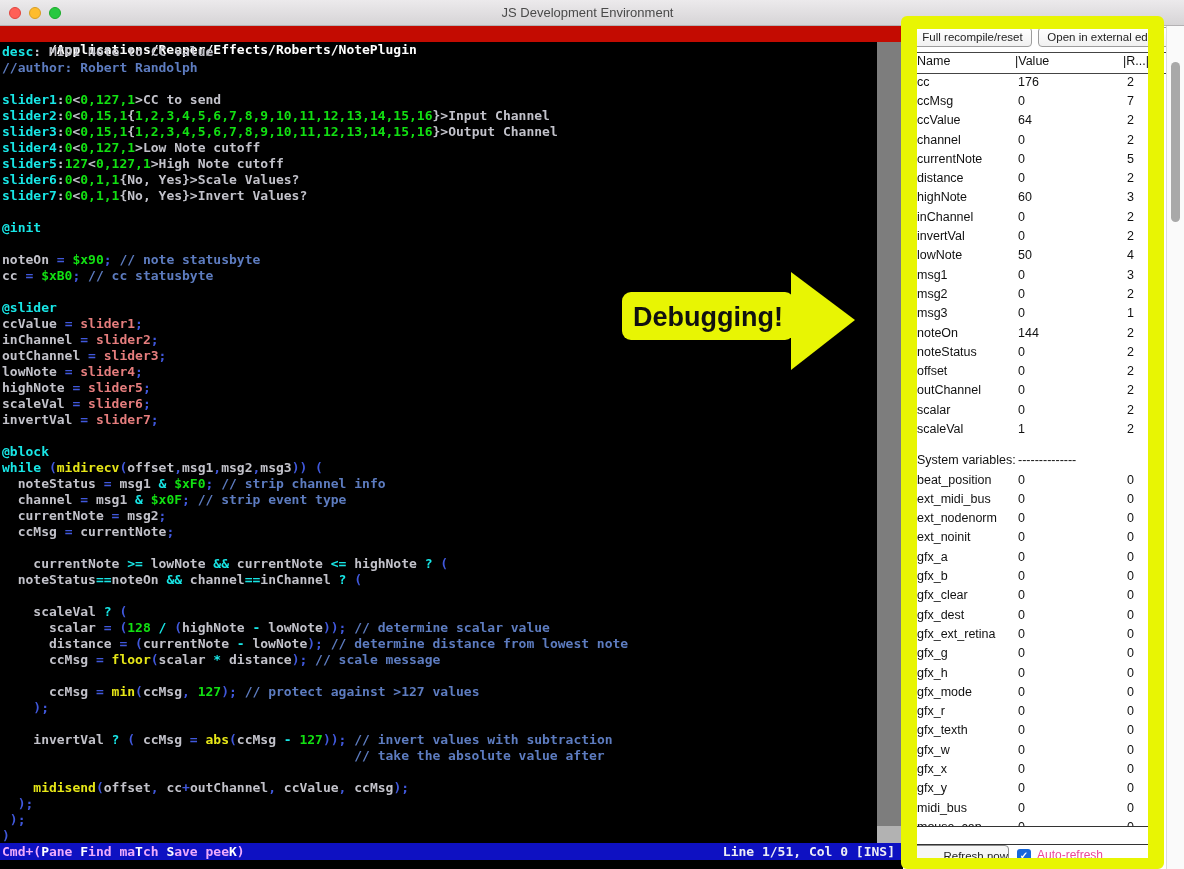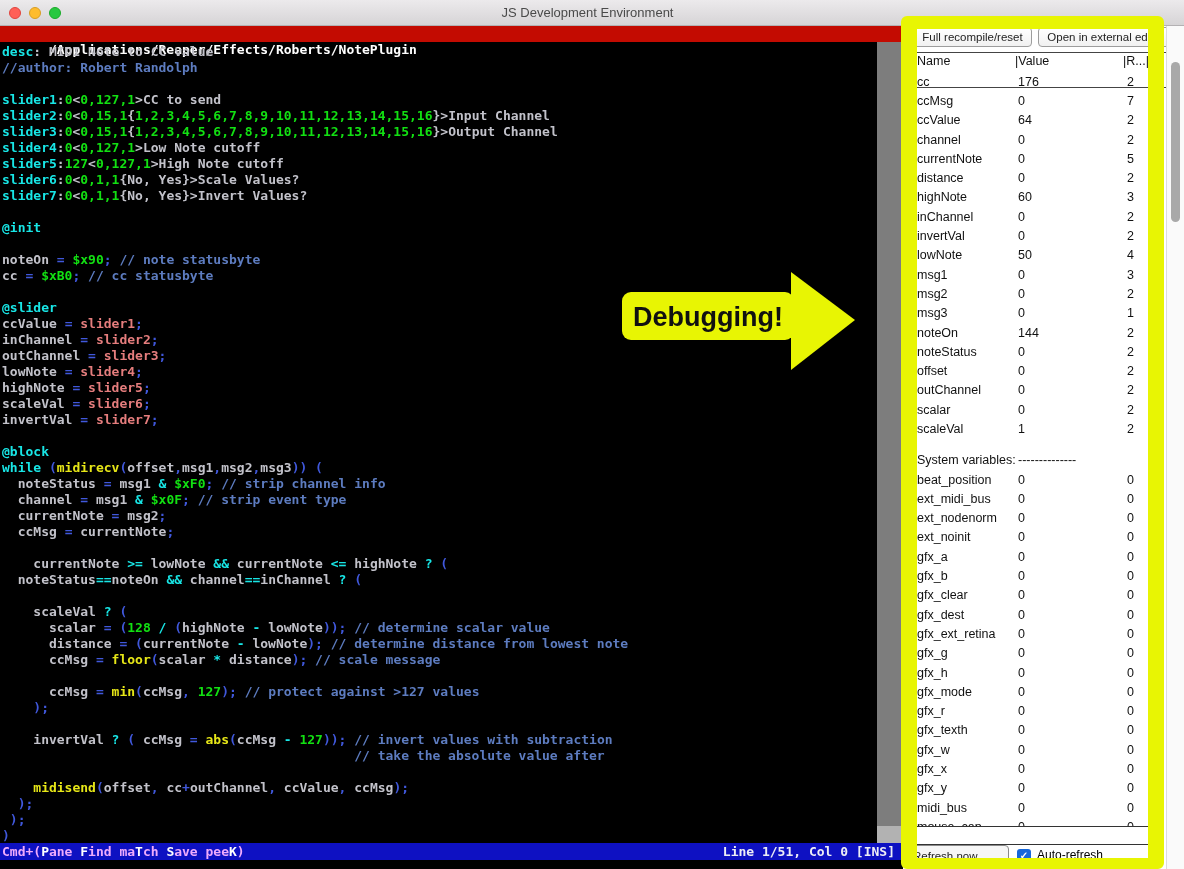--- a/index.html
+++ b/index.html
@@ -48,43 +48,43 @@
 
   
   .watch-panel { position:absolute; left:903px; top:26px; width:281px; height:843px; background:#fff;
                  color:#111; }
   .panel-btn { position:absolute; top:1px; height:20px; background:linear-gradient(#ffffff,#f1f1f1);
                border:1px solid #9d9d9d; border-radius:4px; font-size:11.5px; color:#222;
                text-align:center; line-height:18px; overflow:hidden; white-space:nowrap; }
   .btn-recompile { left:10px;  width:119px; }
   .btn-external  { left:135px; width:135px; }
 
-  .table-header { position:absolute; left:10px; top:26px; width:253px; height:36px;
+  .table-header { position:absolute; left:10px; top:26px; width:253px; height:22px;
                   border-top:1px solid #444; border-bottom:1px solid #444; font-size:12.5px; }
   .table-header span { position:absolute; top:1px; white-space:pre; }
   .th-name  { left:4px; }
   .th-value { left:102px; }
   .th-r     { left:210px; }
 
   .var-rows { position:absolute; left:10px; top:46px; width:253px; height:754px; overflow:hidden; }
   .var-row { display:flex; height:19.3px; align-items:center; font-size:12.5px; }
   .var-row .vname  { width:105px; padding-left:4px; white-space:nowrap; overflow:hidden; }
   .var-row .vvalue { width:109px; white-space:nowrap; }
   .var-row .vr     { flex:1; white-space:nowrap; }
   .var-spacer { height:12px; }
 
   .panel-input { position:absolute; left:5px; top:800px; width:253px; height:19px; background:#fff;
                  border:1px solid #333; }
   .btn-refresh { position:absolute; left:9px; top:819px; width:97px; height:23px;
                  background:#f6f6f6; border:1px solid #8a8a8a; border-radius:4px;
-                 font-size:11.5px; color:#222; text-align:left; line-height:21px; }
+                 font-size:11.5px; color:#222; text-align:right; line-height:21px; }
   .checkbox { position:absolute; left:114px; top:823px; width:14px; height:14px; background:#1667d9;
               border-radius:3px; color:#fff; font-size:10px; font-weight:bold; text-align:center;
               line-height:14px; }
-  .auto-label { position:absolute; left:134px; top:822px; font-size:12px; color:#000000; white-space:nowrap;text-decoration:underline; }
+  .auto-label { position:absolute; left:134px; top:822px; font-size:12px; color:#ec4899; white-space:nowrap;text-decoration:underline; }
 
   .mac-scroll-track { position:absolute; left:263px; top:0; width:18px; height:843px; background:#fafafa;
                       border-left:1px solid #dcdcdc; }
   .mac-scroll-thumb { position:absolute; left:4px; top:36px; width:9px; height:160px;
                       background:#a9a9a9; border-radius:4.5px; }
 
   
   .highlight-rect { position:absolute; left:901px; top:16px; width:263px; height:853px;
                     border-style:solid; border-color:#e8f503;
                     border-width:13px 16px 11px 16px; border-radius:6px;

